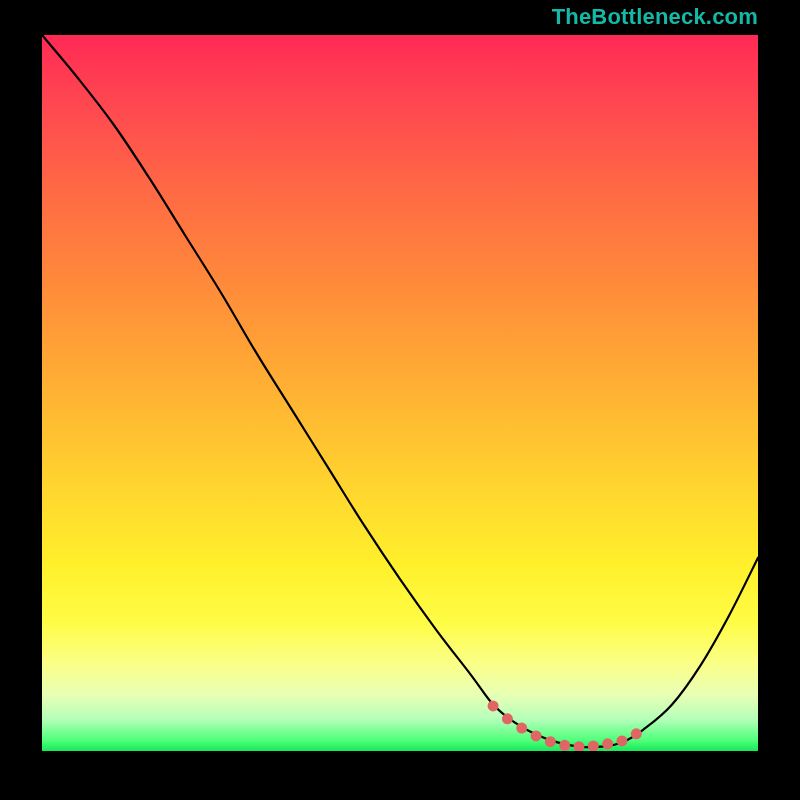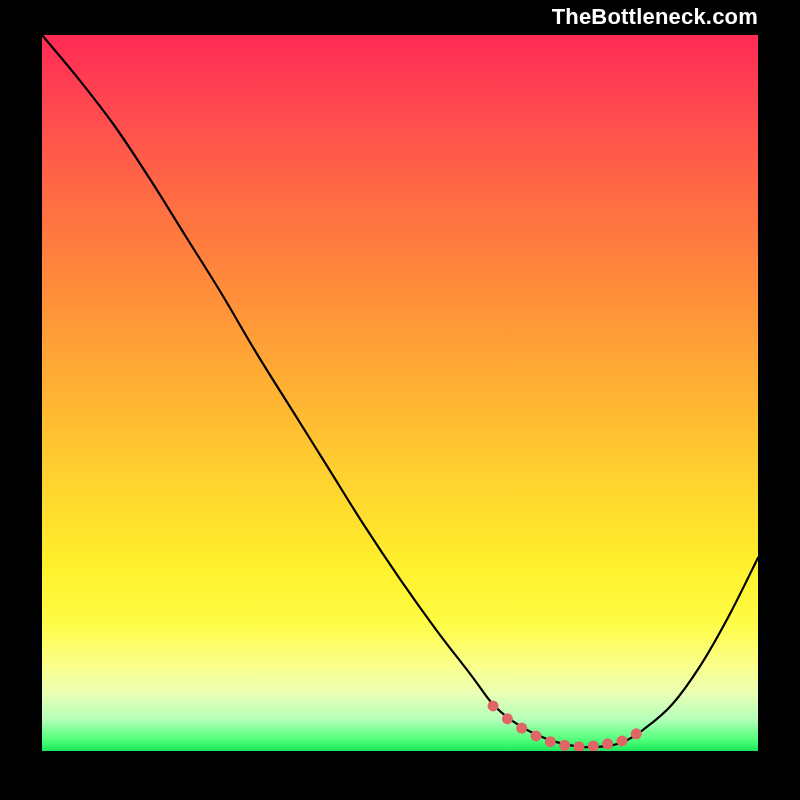--- a/index.html
+++ b/index.html
@@ -26,21 +26,21 @@
     height: 716px;
     overflow: hidden;
   }
   .watermark {
     position: absolute;
     top: 4px;
     right: 42px;
     font-family: Arial, Helvetica, sans-serif;
     font-size: 22px;
     font-weight: bold;
-    color: #ffffff;
+    color: #14b8a6;
     letter-spacing: 0.2px;
     cursor: pointer;
   }
 </style>
 </head>
 <body>
 
 <a class="watermark">TheBottleneck.com</a>
 
 <div class="frame">

